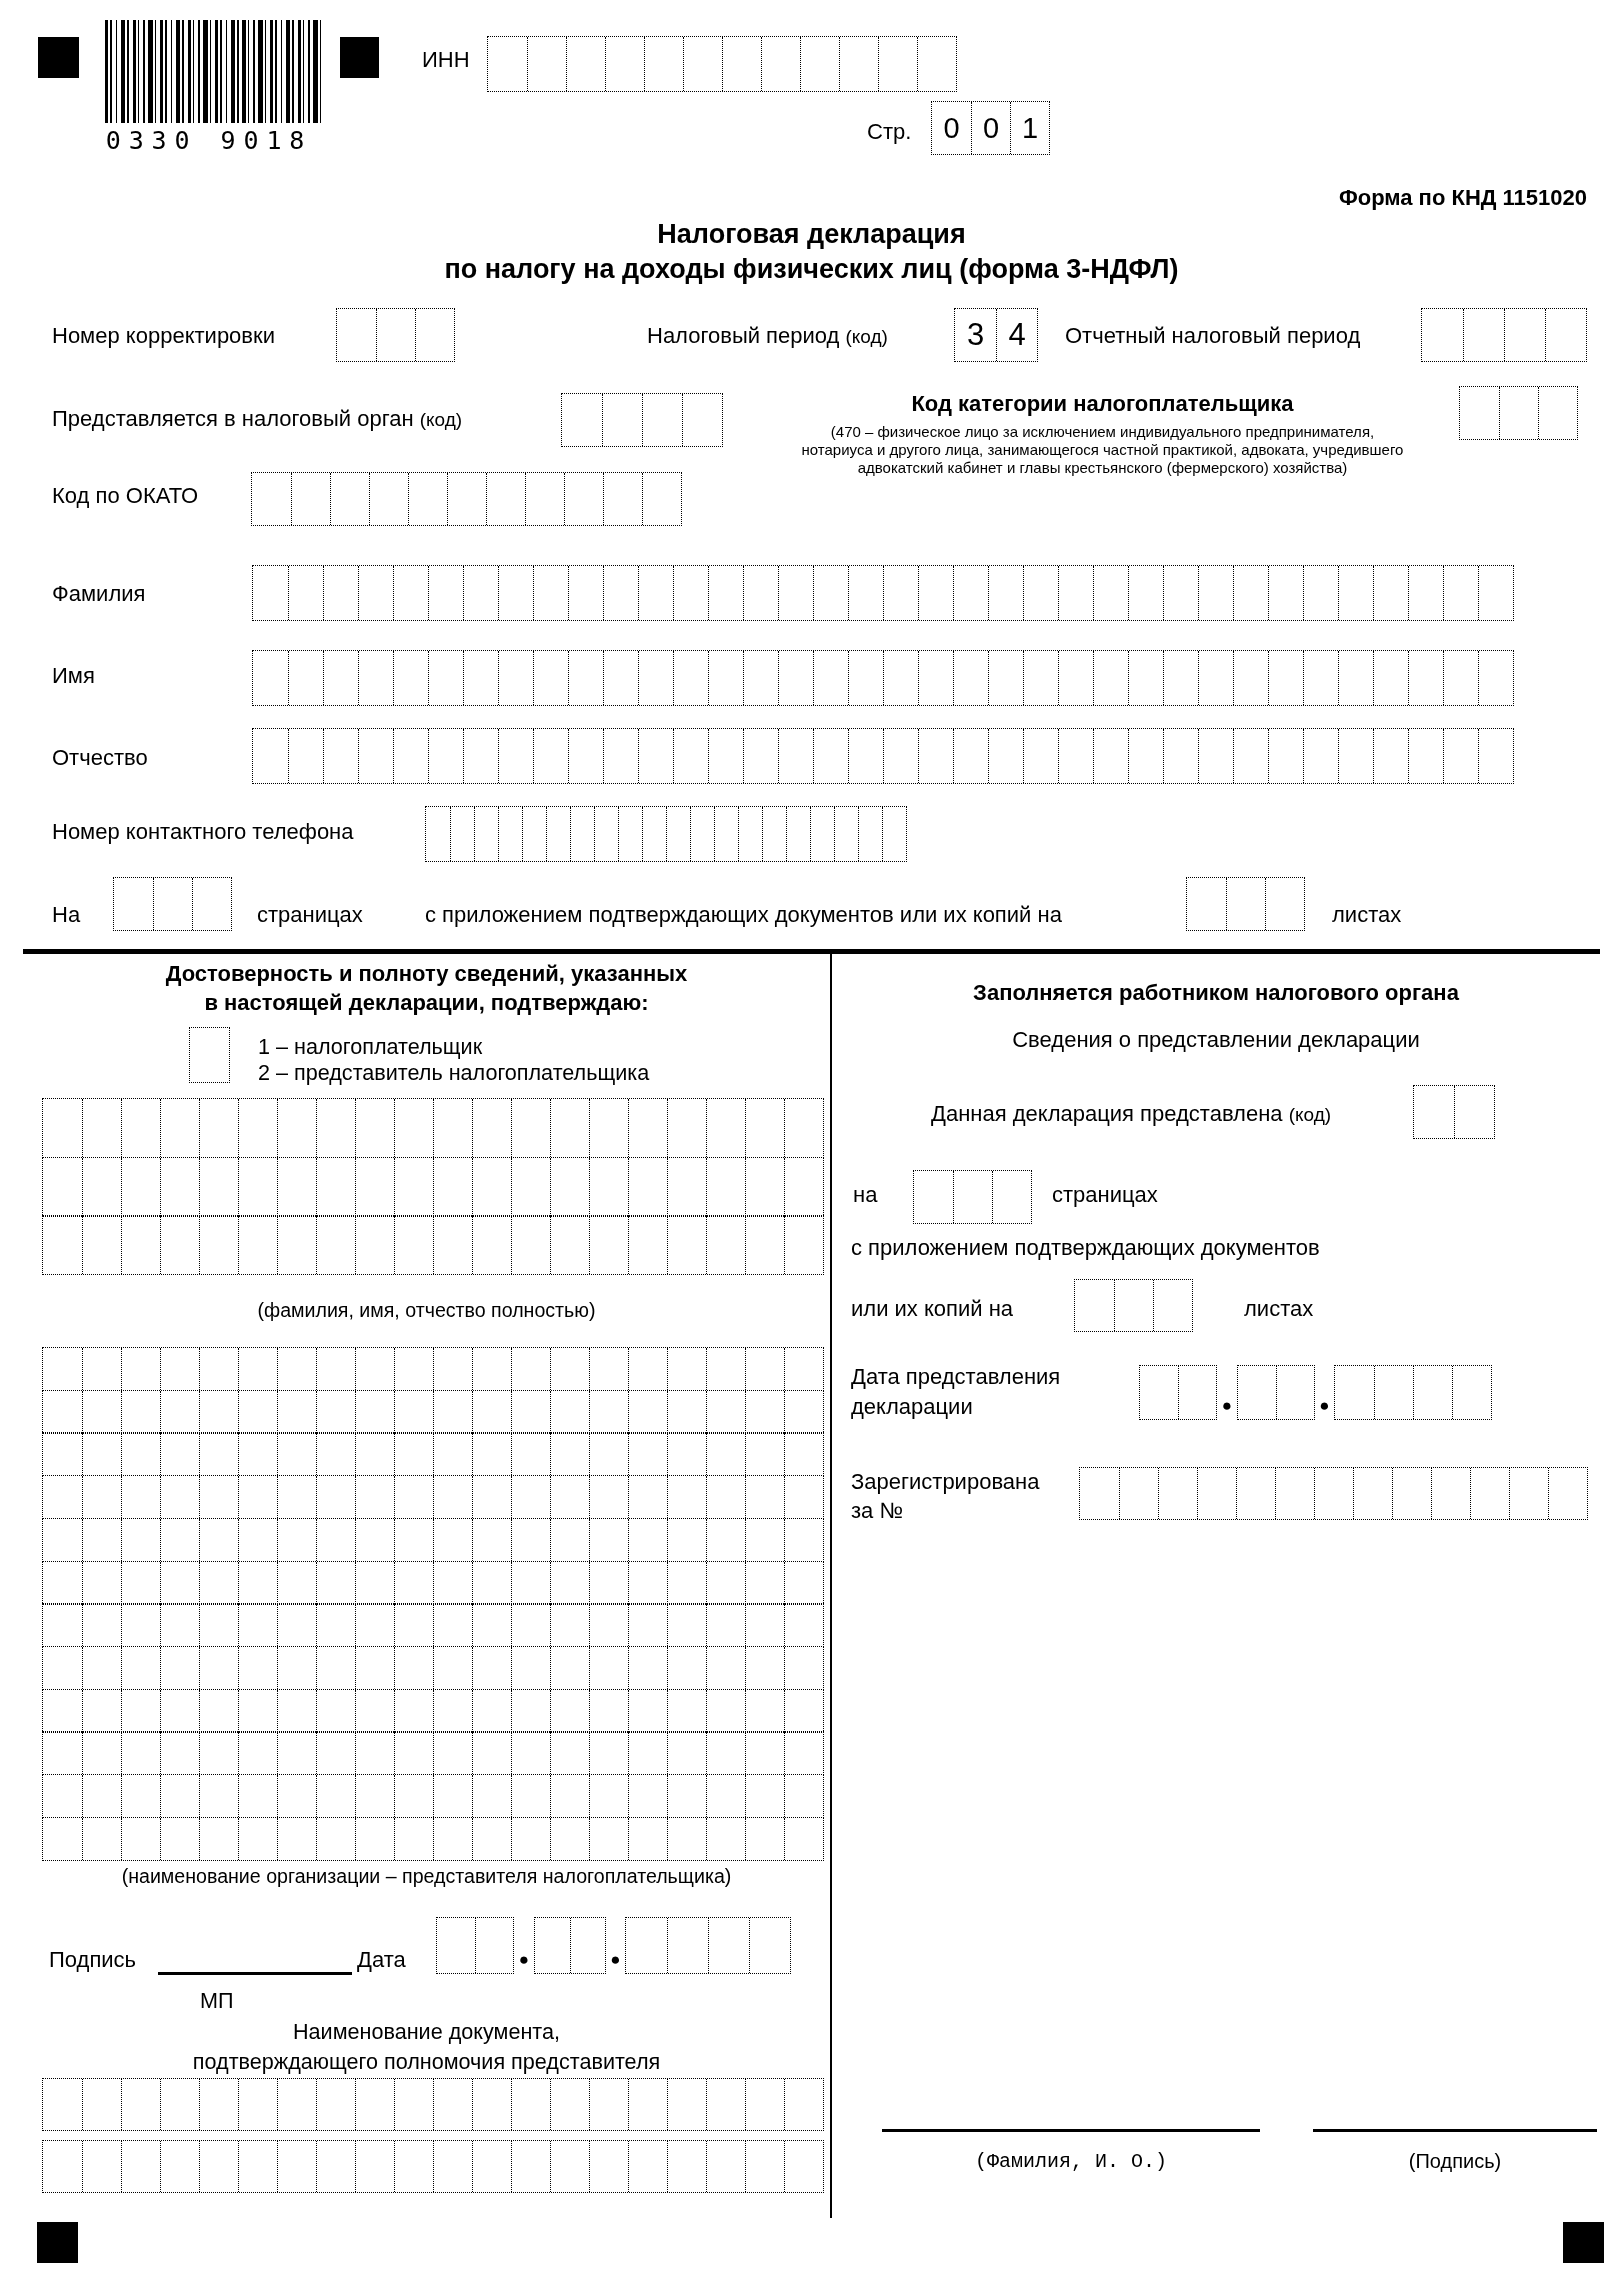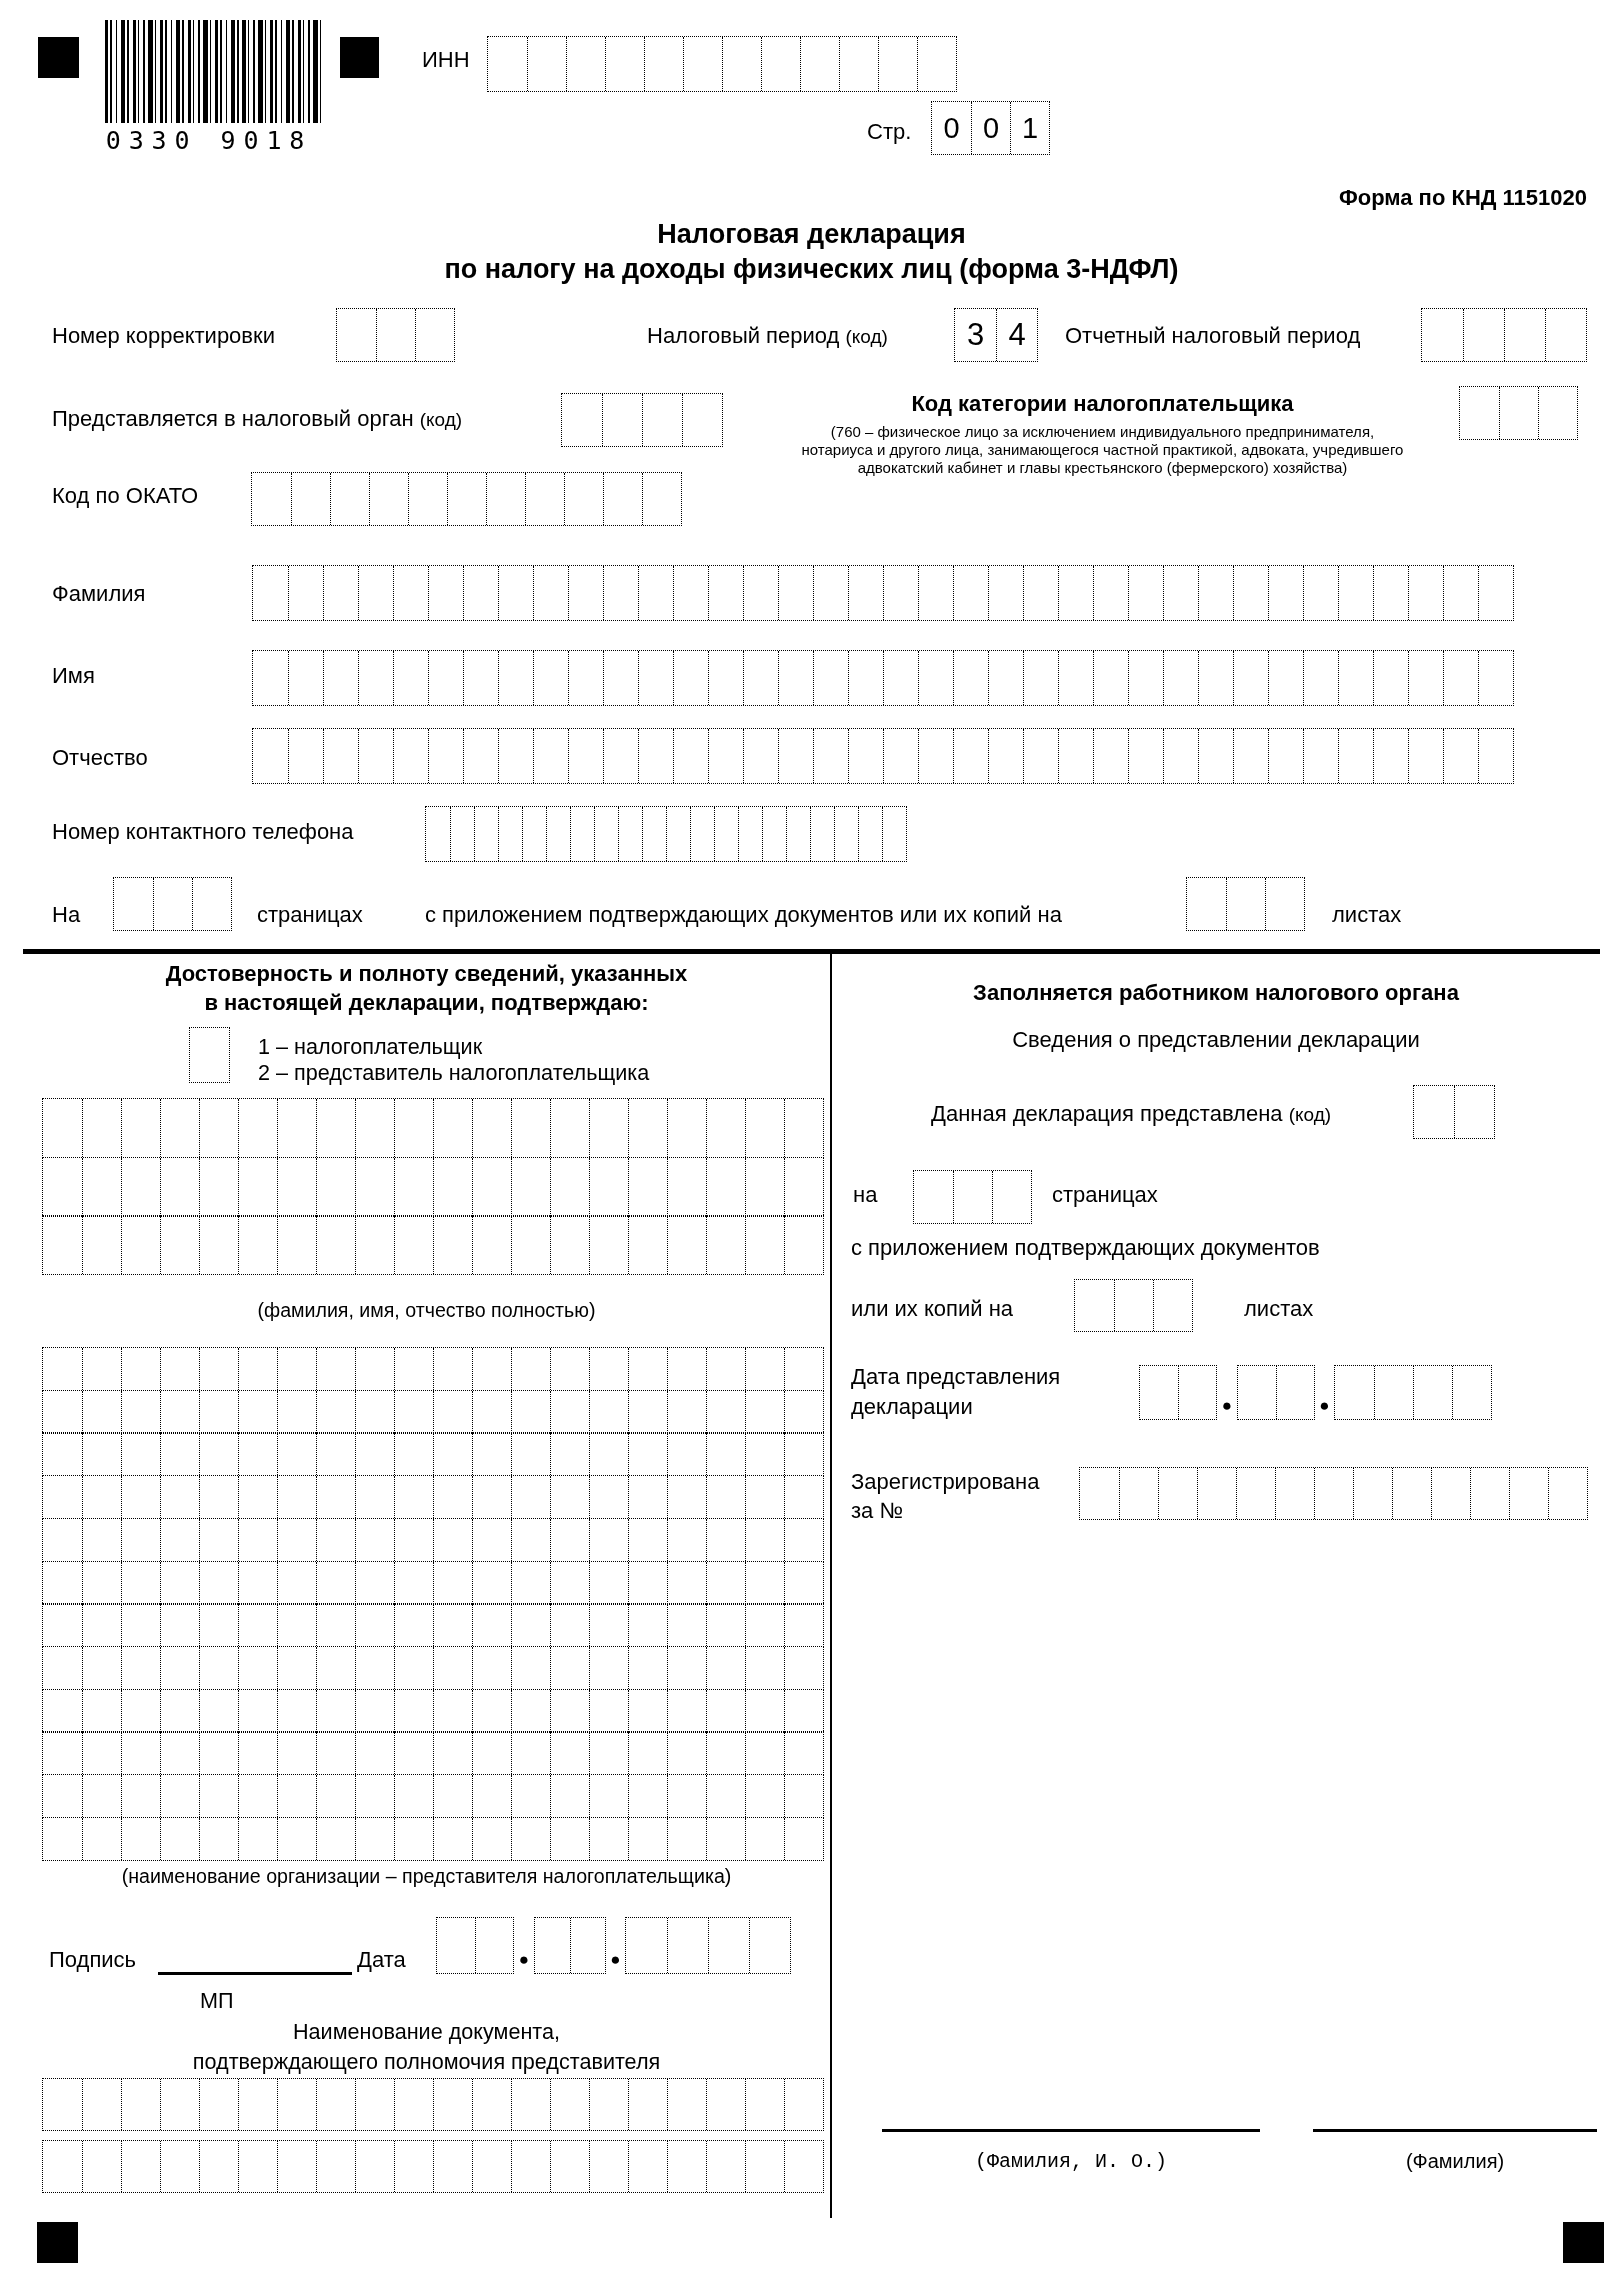--- a/index.html
+++ b/index.html
@@ -106,21 +106,21 @@
 
   <div class="lbl" style="left:52px;top:406px;"><span>Представляется в налоговый орган</span> <span class="sm">(код)</span></div>
   <div class="cellrow" style="left:561px;top:393px;--w:40px;--h:52px;">
       <span class="c"></span>
       <span class="c"></span>
       <span class="c"></span>
       <span class="c"></span>
     </div>
 
   <div class="abs ctr b" style="left:749px;top:391px;width:707px;font-size:22px;white-space:nowrap;">Код категории налогоплательщика</div>
-  <div class="note" style="left:749px;top:423px;width:707px;">(760 – физическое лицо за исключением индивидуального предпринимателя,</div>
+  <div class="note" style="left:749px;top:423px;width:707px;">(470 – физическое лицо за исключением индивидуального предпринимателя,</div>
   <div class="note" style="left:749px;top:441px;width:707px;">нотариуса и другого лица, занимающегося частной практикой, адвоката, учредившего</div>
   <div class="note" style="left:749px;top:459px;width:707px;">адвокатский кабинет и главы крестьянского (фермерского) хозяйства)</div>
   <div class="cellrow" style="left:1459px;top:386px;--w:39px;--h:52px;">
       <span class="c"></span>
       <span class="c"></span>
       <span class="c"></span>
     </div>
 
   <div class="lbl" style="left:52px;top:483px;">Код по ОКАТО</div>
   <div class="cellrow" style="left:251px;top:472px;--w:39px;--h:52px;">
@@ -779,19 +779,19 @@
       <span class="c"></span>
       <span class="c"></span>
       <span class="c"></span>
       <span class="c"></span>
       <span class="c"></span>
     </div>
 
   <div class="hline" style="left:882px;top:2129px;width:378px;height:2.6px;"></div>
   <div class="cap" style="left:882px;top:2150px;width:378px;font-size:20px;font-family:Liberation Mono, monospace;">(Фамилия, И. О.)</div>
   <div class="hline" style="left:1313px;top:2129px;width:284px;height:2.6px;"></div>
-  <div class="cap" style="left:1313px;top:2150px;width:284px;font-size:20px;">(Фамилия)</div>
+  <div class="cap" style="left:1313px;top:2150px;width:284px;font-size:20px;">(Подпись)</div>
 
   <div class="blacksq" style="left:37px;top:2222px;width:41px;height:41px;"></div>
   <div class="blacksq" style="left:1563px;top:2222px;width:41px;height:41px;"></div>
 
 </div>
 
 
 </body></html>

